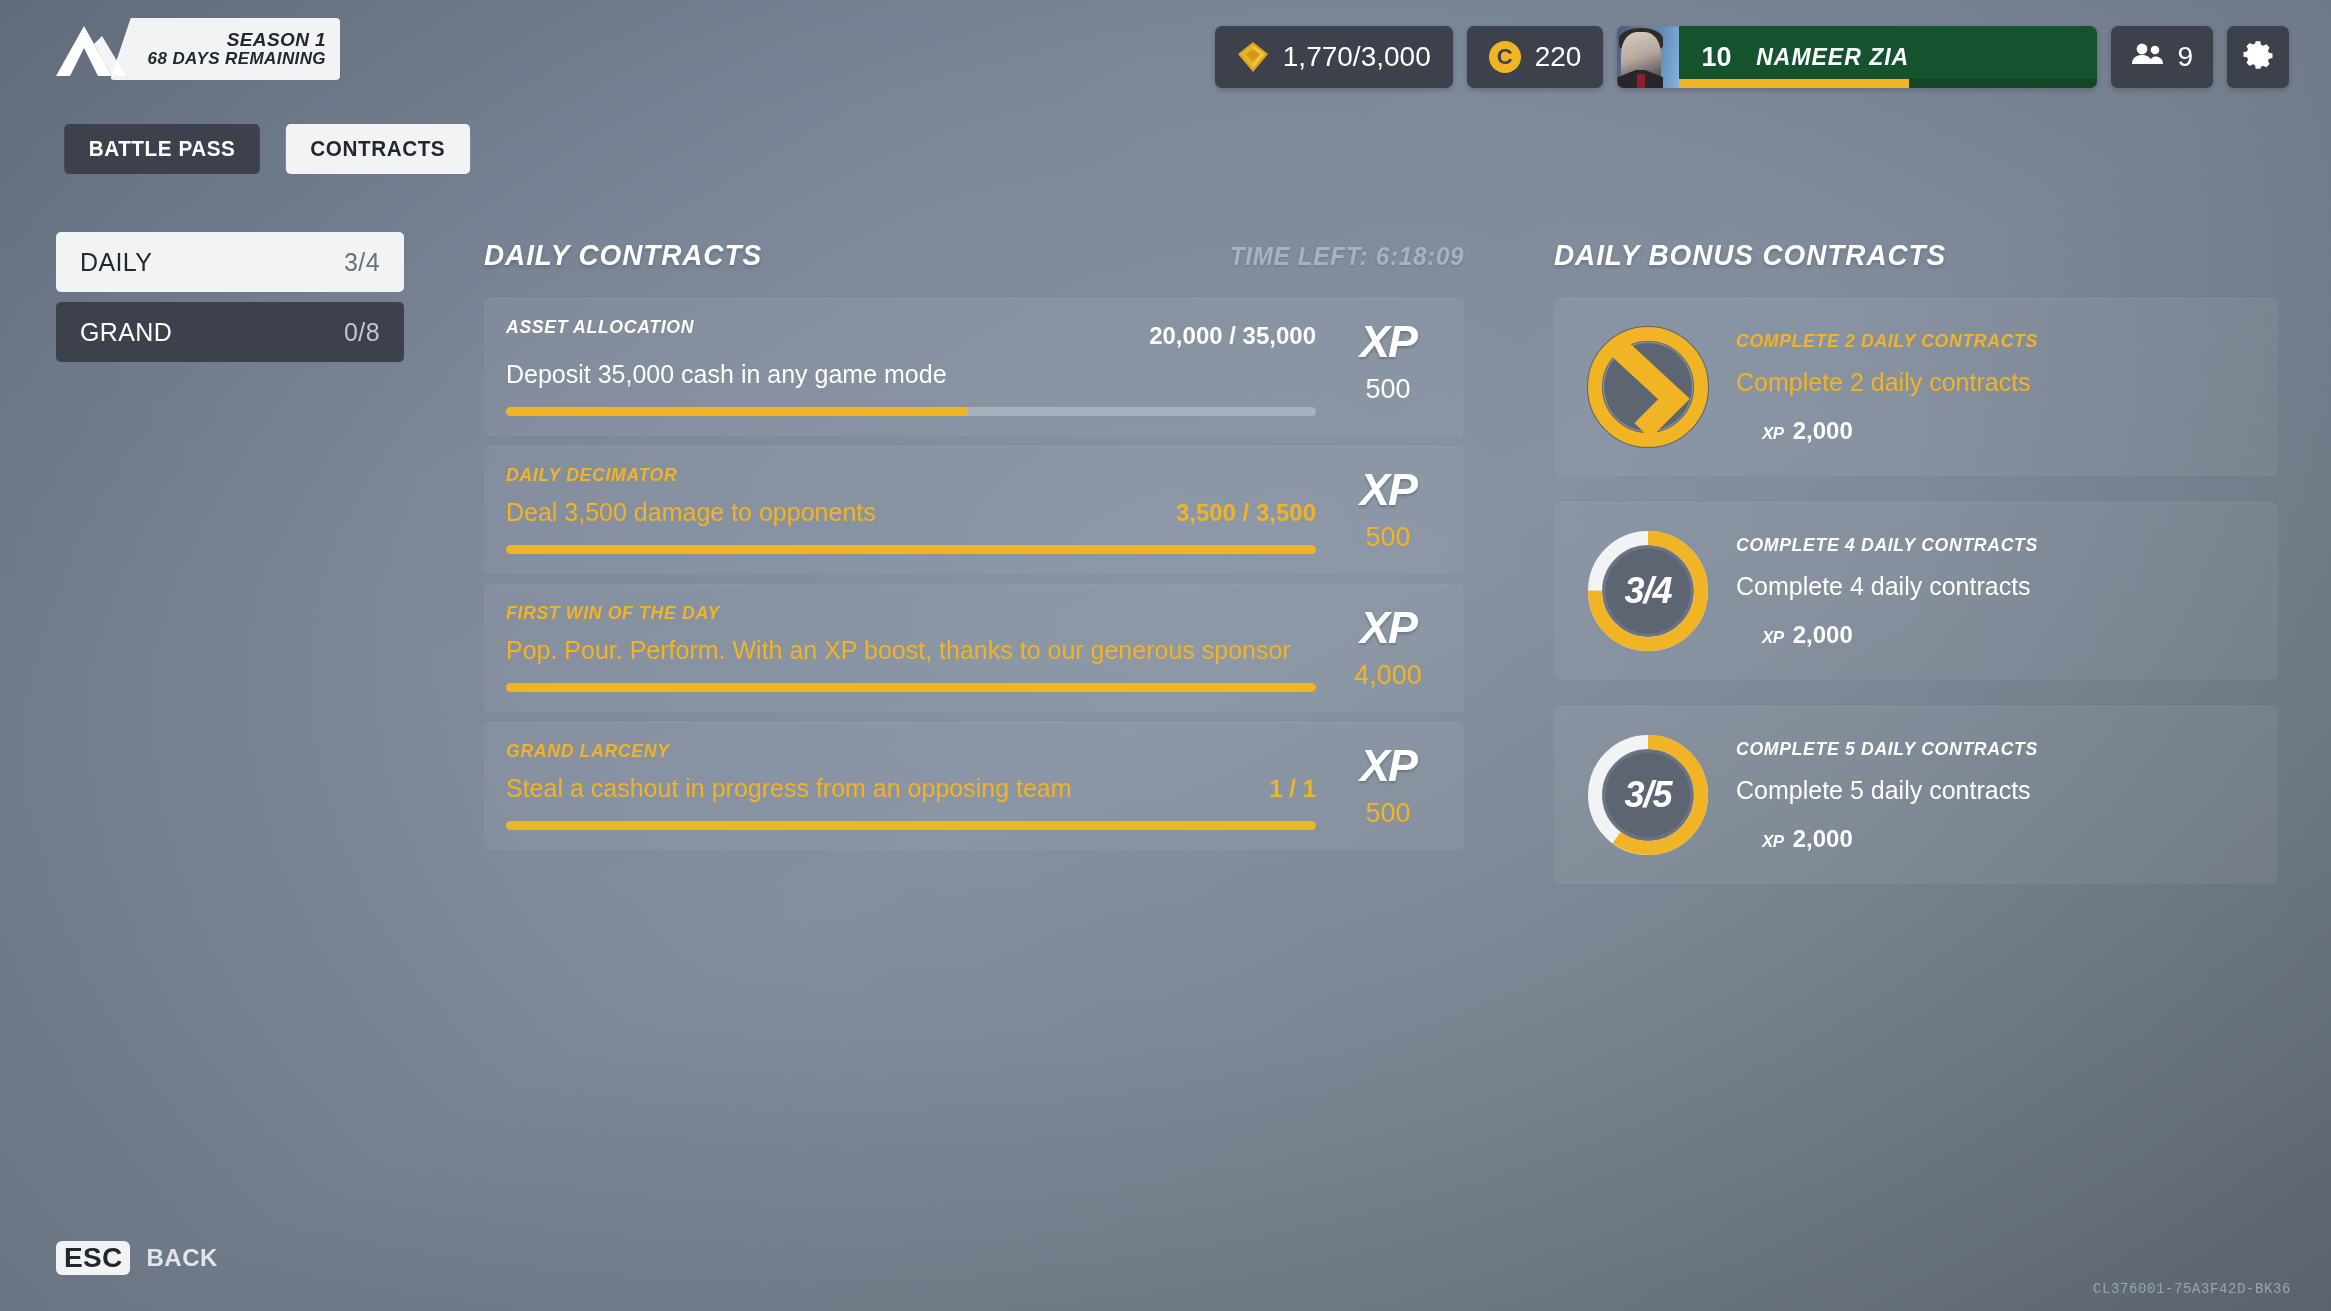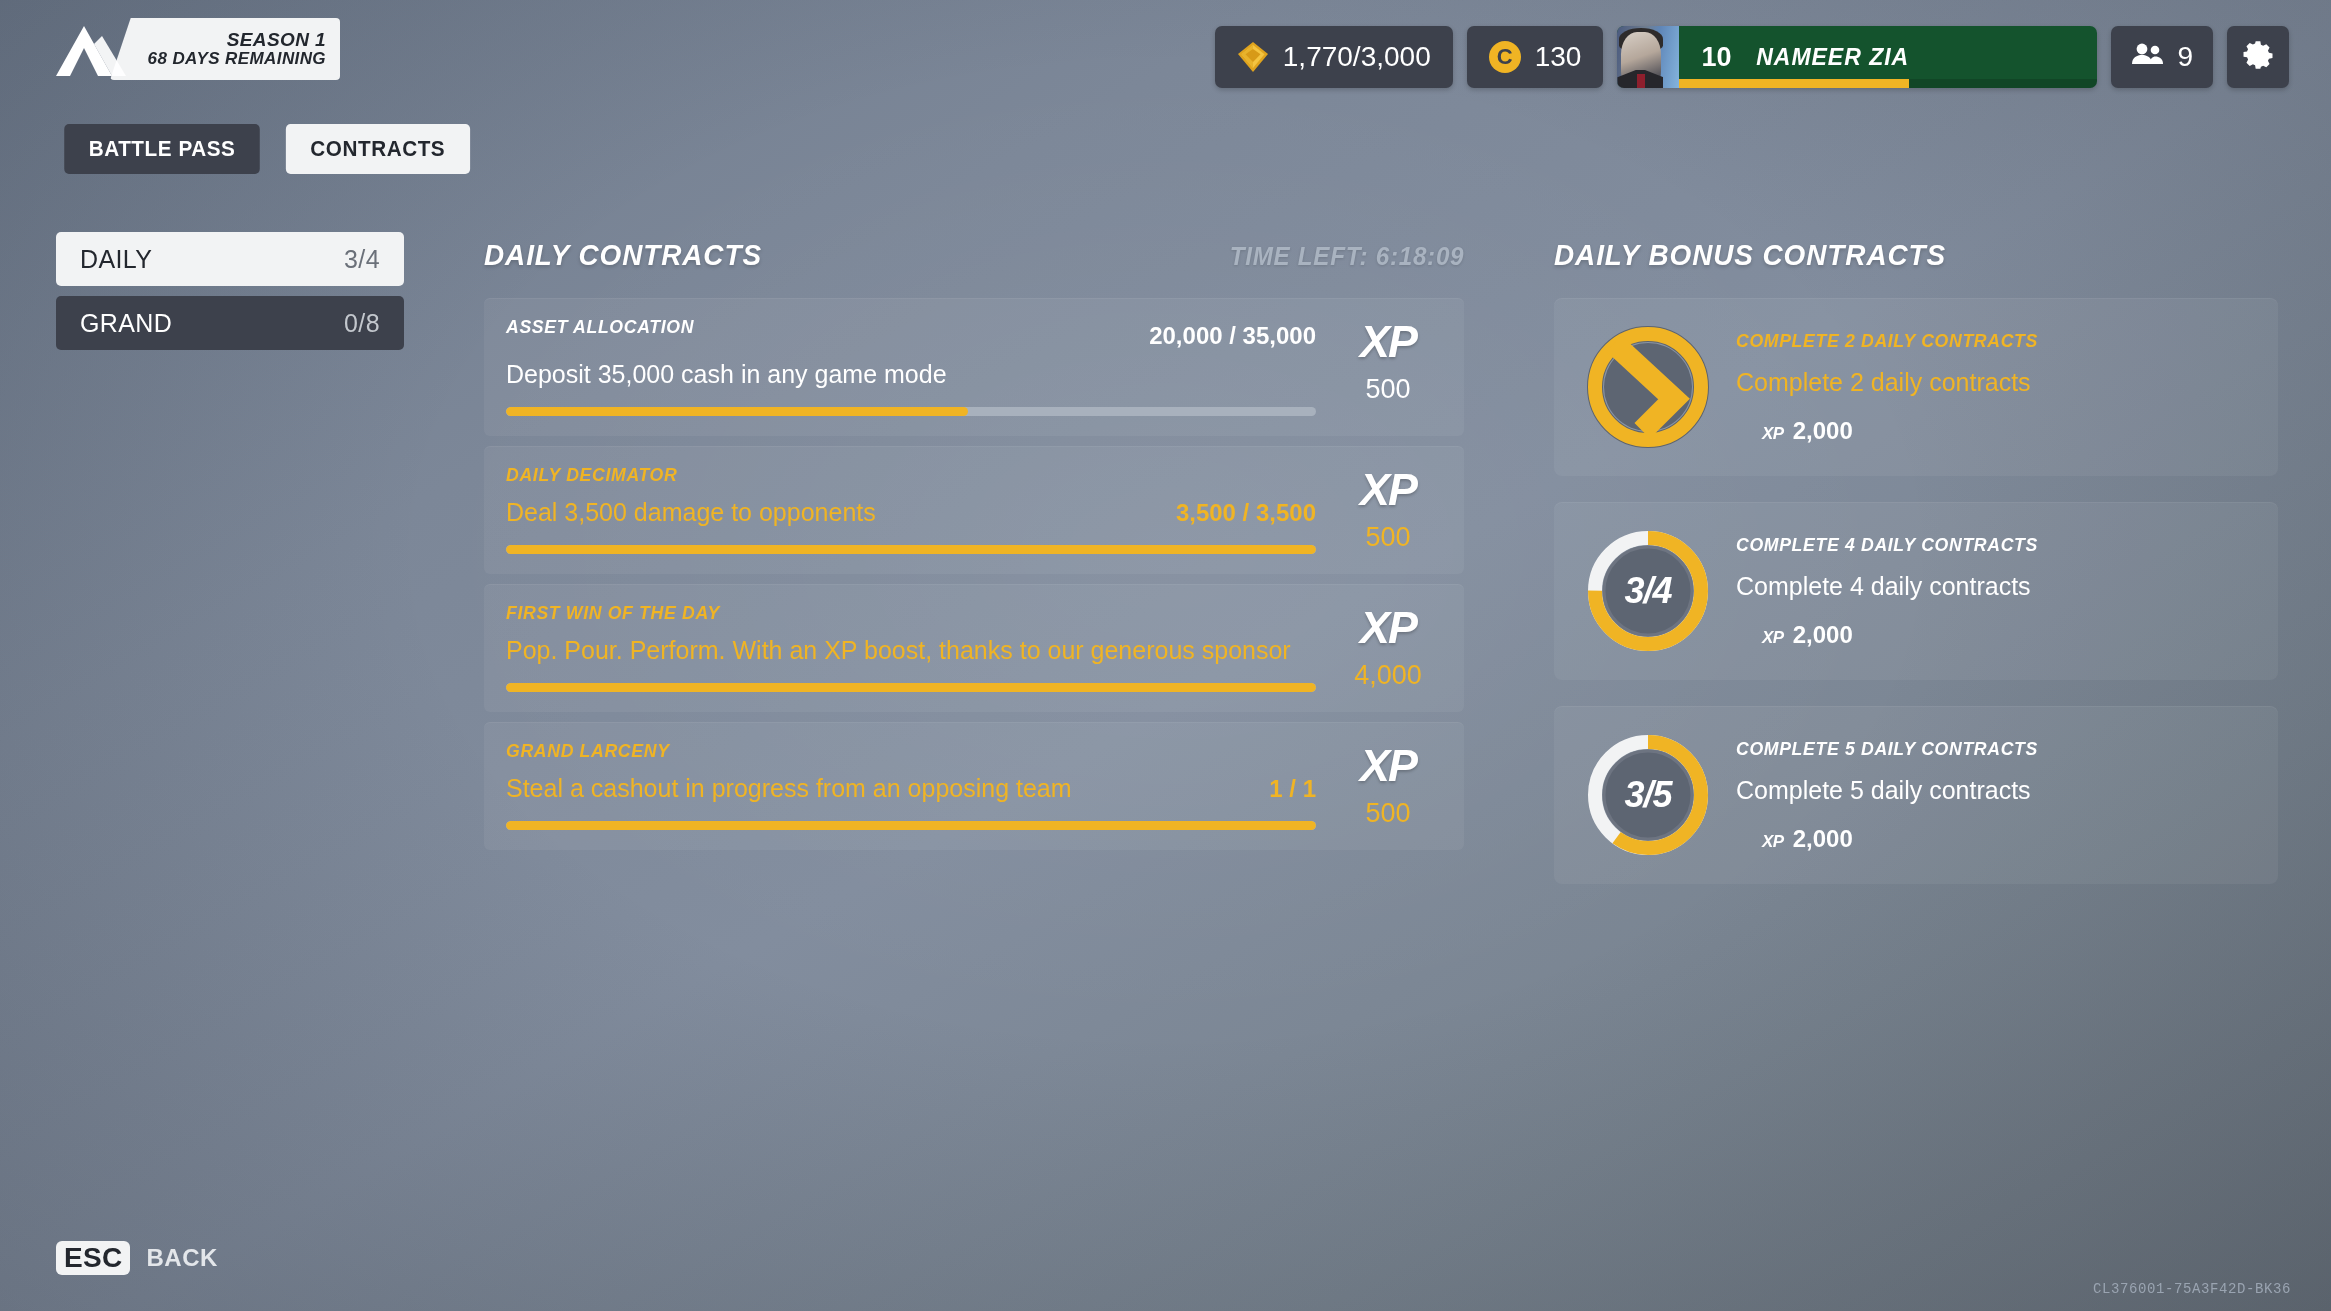--- a/index.html
+++ b/index.html
@@ -101,21 +101,21 @@
   .player-xpfill{ height:100%; background:#f0b424; }
   .icon-chip{
     background:#3d414c;border-radius:7px;height:62px;display:flex;align-items:center;gap:12px;
     padding:0 20px;font-size:28px;box-shadow:0 2px 5px rgba(0,0,0,.2);
   }
   .icon-chip.square{ width:62px;padding:0;justify-content:center; }
 
   
   .sidebar{ position:absolute; left:56px; top:232px; width:348px; }
   .side-item{
-    height:54px;border-radius:5px;display:flex;align-items:center;justify-content:space-between;
+    height:60px;border-radius:5px;display:flex;align-items:center;justify-content:space-between;
     padding:0 24px;font-size:25px;font-weight:500;margin-bottom:10px;
     letter-spacing:.4px;
   }
   .side-item.active{ background:#f2f3f4;color:#23272e; }
   .side-item.active .count{ color:#6b7079; }
   .side-item.inactive{ background:#3d414c;color:#ffffff; }
   .side-item.inactive .count{ color:#c3c7cd; }
   .count{ font-size:25px; }
 
   
@@ -246,21 +246,21 @@
           <path d="M8.5 13.2 L16 8 L23.5 13.2 L16 21 Z" fill="#d79a18"></path>
         </svg>
       </span>
       <span>1,770/3,000</span>
     </div>
 
     <div class="chip">
       <span class="coin">
           <span>C</span>
         </span>
-      <span>130</span>
+      <span>220</span>
     </div>
 
     <div class="player-chip">
       <div class="avatar">
         <div class="hair"></div>
         <div class="face"></div>
         <div class="suit"></div>
         <div class="tie"></div>
       </div>
       <div class="player-main">

